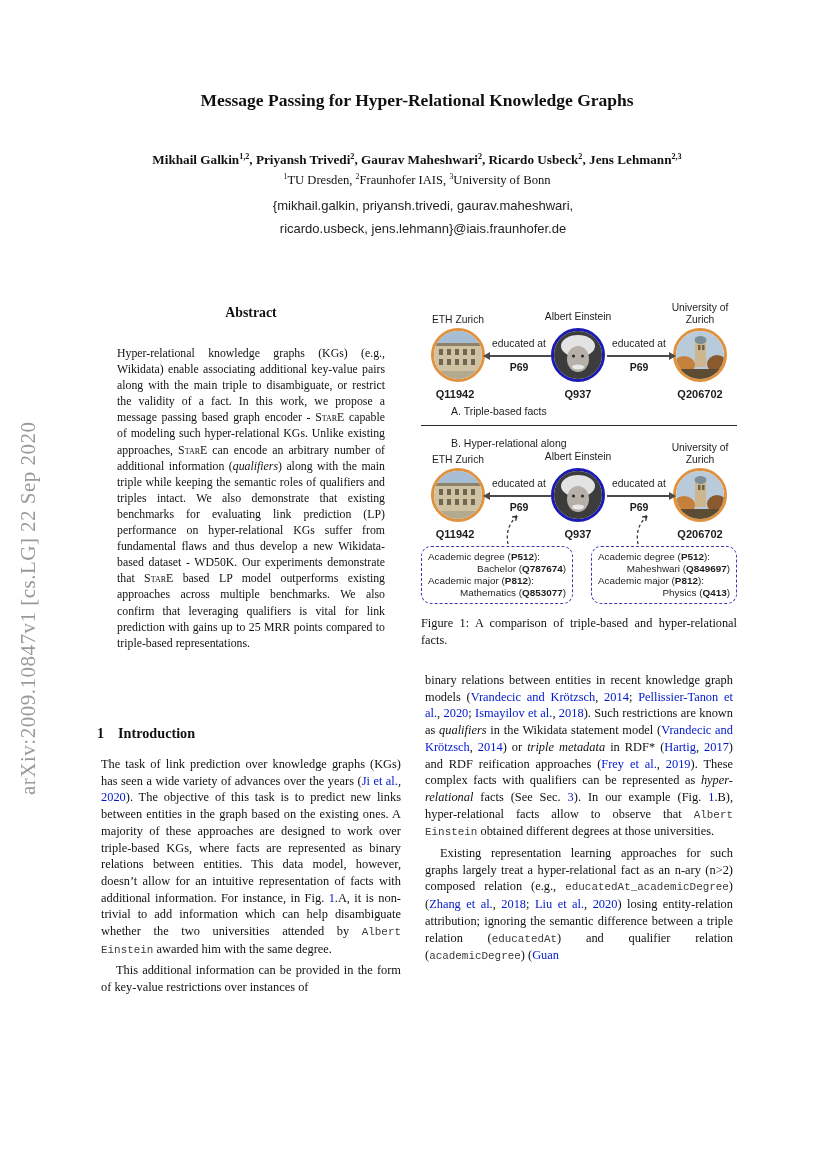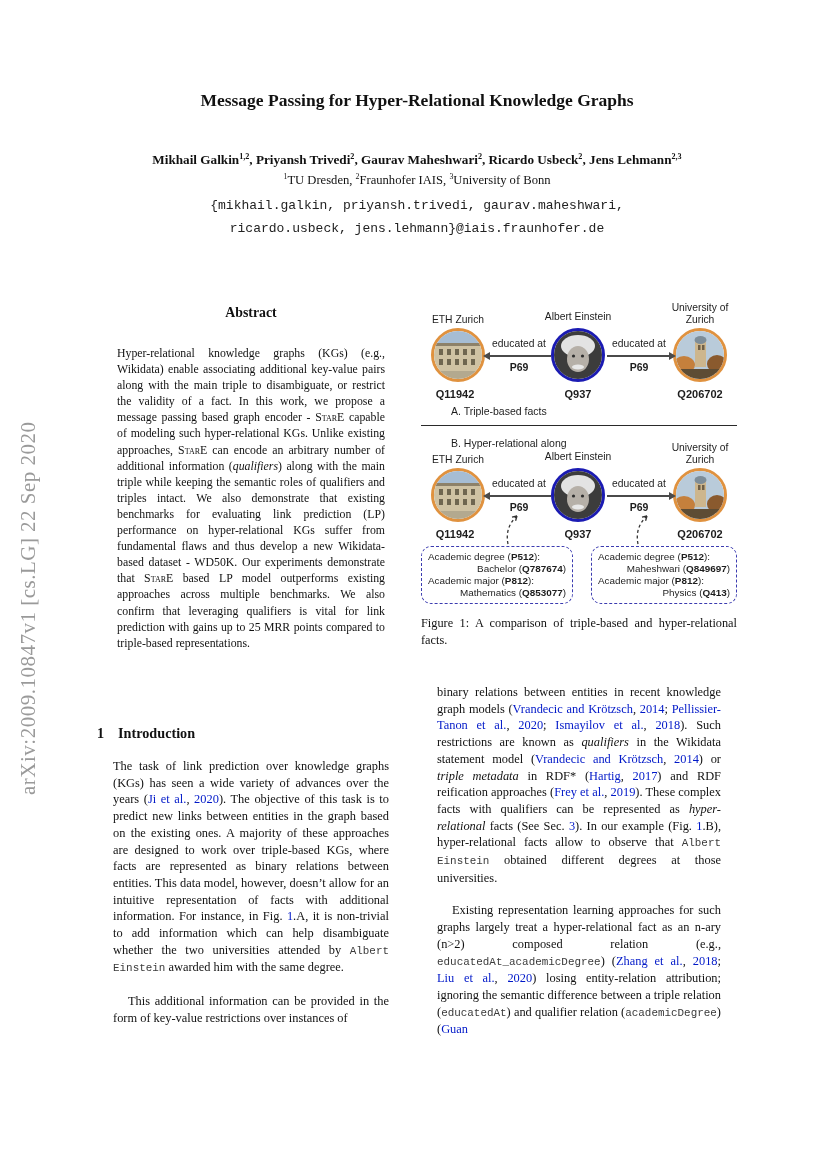--- a/index.html
+++ b/index.html
@@ -14,31 +14,31 @@
     writing-mode:vertical-rl; transform:rotate(180deg);
     font-family:"Liberation Serif", serif; font-size:21px; color:#9a9a9a;
     letter-spacing:0.5px; text-align:center; white-space:nowrap;
   }
   
   .title{position:absolute; left:97px; top:90px; width:640px; text-align:center;
     font-size:17.5px; font-weight:bold;}
   .authors{position:absolute; left:60px; top:152px; width:714px; text-align:center;
     font-size:13.2px; font-weight:bold;}
   .affils{position:absolute; left:97px; top:173px; width:640px; text-align:center; font-size:12.6px;}
-  .emails{position:absolute; left:97px; top:194px; width:640px; text-align:center;
-    font-family:Liberation Mono, monospace; font-size:13px; line-height:23px; color:#222;}
+  .emails{position:absolute; left:103px; top:194px; width:640px; text-align:center;
+    font-family:Liberation Sans, sans-serif; font-size:13px; line-height:23px; color:#222;}
   sup{font-size:0.62em; vertical-align:super; line-height:0;}
   
   .abstract-block{position:absolute; left:97px; top:305px; width:308px;}
   .abstract-head{text-align:center; font-weight:bold; font-size:13.8px; margin:0 0 24px 0;}
   .abstract-body{margin:0 20px; text-align:justify; font-size:11.8px; line-height:16.1px;}
   .intro-block{position:absolute; left:97px; top:725px; width:308px;}
   .section-head{font-size:14.2px; font-weight:bold; margin:0 0 14px 0;}
   .section-head .secnum{margin-right:14px;}
-  .body-par{margin:16px; text-align:justify; font-size:12.4px; line-height:16.7px;}
+  .body-par{margin:4px; text-align:justify; font-size:12.4px; line-height:16.7px;}
   .body-par + .body-par{text-indent:15px;}
   .rcol-text{position:absolute; left:421px; top:668px; width:316px;}
   .caption{position:absolute; left:421px; top:615px; width:316px;
     text-align:justify; font-size:12.3px; line-height:16.5px;}
   
   .link{color:#0018c8;}
   .i{font-style:italic;}
   .b{font-weight:bold;}
   .sc{font-variant:small-caps;}
   .mono{font-family:"Liberation Mono", monospace; font-size:0.88em; color:#3a3a3a;}

